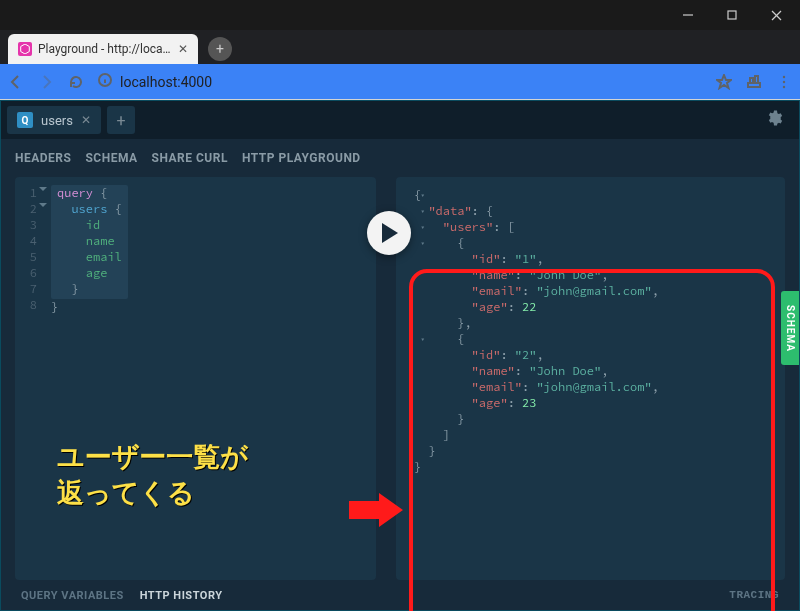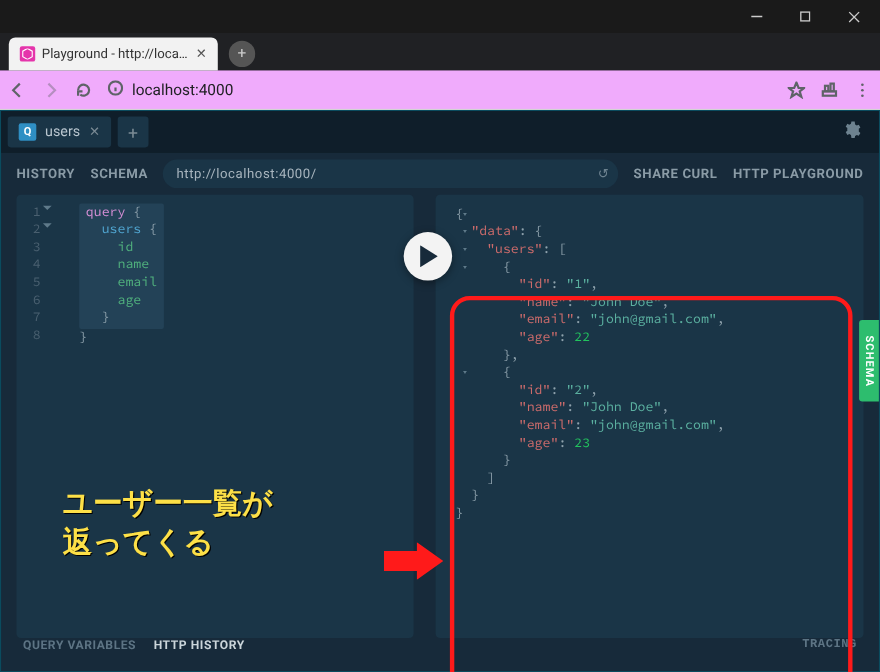--- a/index.html
+++ b/index.html
@@ -69,21 +69,21 @@
   .tab .close { color:#555; font-size:12px; }
   .newtab {
     width: 24px; height:24px; margin-left:10px; margin-bottom:3px;
     background:#555; border-radius:50%;
     display:flex; align-items:center; justify-content:center;
     color:#ccc; font-size:14px;
   }
   
   .addressbar {
     height: 36px;
-    background: #f0abfc;
+    background: #3b82f6;
     display: flex;
     align-items: center;
     padding: 0 8px;
     gap: 14px;
     border-bottom: 1px solid #d4d4d4;
   }
   .navicon { color:#5f6368; display:flex; align-items:center; }
   .navicon svg { stroke:#5f6368; stroke-width:2; fill:none; width:16px; height:16px; }
   .url-wrap { flex:1; display:flex; align-items:center; gap:8px; font-size:14px; color:#202124; }
   .url-wrap .info svg { stroke:#5f6368; stroke-width:2; fill:none; width:14px; height:14px; }
@@ -171,27 +171,27 @@
     font-family: "Source Code Pro", Menlo, Consolas, monospace;
     font-size:12px;
     color:#abb9c2;
     overflow:hidden;
   }
   .pane-left { margin-right:20px; padding:8px 0; max-width:370px; }
   .pane-right { padding:10px 14px; background:#1a3547; }
   .gutter { position:absolute; left:0; top:8px; bottom:8px; width:28px; text-align:right; padding-right:6px; color:#4a6070; }
   .gutter div { line-height:16px; position:relative; }
   .gutter .fold { position:absolute; right:-10px; top:2px; border:4px solid transparent; border-top-color:#5f7a8a; }
-  .code { position:absolute; left:36px; top:8px; right:8px;margin-left:21px; }
+  .code { position:absolute; left:36px; top:8px; right:8px; }
   .code-hl { background:#234257; padding:0 6px 2px 6px; display:inline-block; border-radius:2px; }
   .code div { line-height:16px; white-space:pre; }
   .kw { color:#d68fd6; }
   .fld { color:#50a5d0; }
   .prop { color:#50b07d; }
-  .num { color:#22c55e; }
+  .num { color:#86efac; }
   .str { color:#cc6b6b; }
   .strv { color:#5bb0a0; }
   .punct { color:#8fa2ad; }
   .pane-right .code2 { position:absolute; left:18px; top:10px; right:10px; line-height:16px; white-space:pre; }
   .pane-right .fold2 { position:absolute; left:6px; color:#5f7a8a; font-size:9px; }
   
   .play-btn {
     position:absolute;
     left:352px; top:34px;
     width:44px;height:44px;border-radius:50%;
@@ -212,21 +212,21 @@
     font-weight:700;
     writing-mode:vertical-rl;
     display:flex;align-items:center;justify-content:center;
     border-radius:3px 0 0 3px;
     letter-spacing:1px;
   }
   
   .pg-footer {
     height:30px;
     display:flex;
-    align-items:flex-start;
+    align-items:center;
     padding:0 20px;
     color:#5d7484;
     font-size:11px;
     font-weight:700;
     letter-spacing:0.5px;
     gap:16px;
   }
   .pg-footer .right { margin-left:auto;font-family:Liberation Mono, monospace; }
   .pg-footer .active { color:#cbd5da; }
   
@@ -354,26 +354,22 @@
       </div>
       <div class="pg-add">+</div>
       <div class="pg-gear">
         <svg viewBox="0 0 24 24">
             <path d="M12 8a4 4 0 1 0 0 8 4 4 0 0 0 0-8zm9 4a7.5 7.5 0 0 0-.1-1.2l2-1.6-2-3.4-2.4 1a7 7 0 0 0-2-1.2L16 2h-4l-.5 2.6a7 7 0 0 0-2 1.2l-2.4-1-2 3.4 2 1.6A7.5 7.5 0 0 0 7 12c0 .4 0 .8.1 1.2l-2 1.6 2 3.4 2.4-1a7 7 0 0 0 2 1.2L12 22h4l.5-2.6a7 7 0 0 0 2-1.2l2.4 1 2-3.4-2-1.6c.1-.4.1-.8.1-1.2z"></path>
           </svg>
       </div>
     </div>
 
     <div class="pg-toolbar">
-      <span class="tb-btn">HISTORY</span>
+      <span class="tb-btn">HEADERS</span>
       <span class="tb-btn">SCHEMA</span>
-      <div class="endpoint">
-        <span>http://localhost:4000/</span>
-        <span class="reload">↺</span>
-      </div>
       <span class="tb-btn">SHARE CURL</span>
       <span class="tb-btn">HTTP PLAYGROUND</span>
     </div>
 
     <div class="pg-main">
 
       <div class="pane-left">
         <div class="gutter">
           <div><span>1</span><span class="fold"></span></div>
           <div><span>2</span><span class="fold"></span></div>

